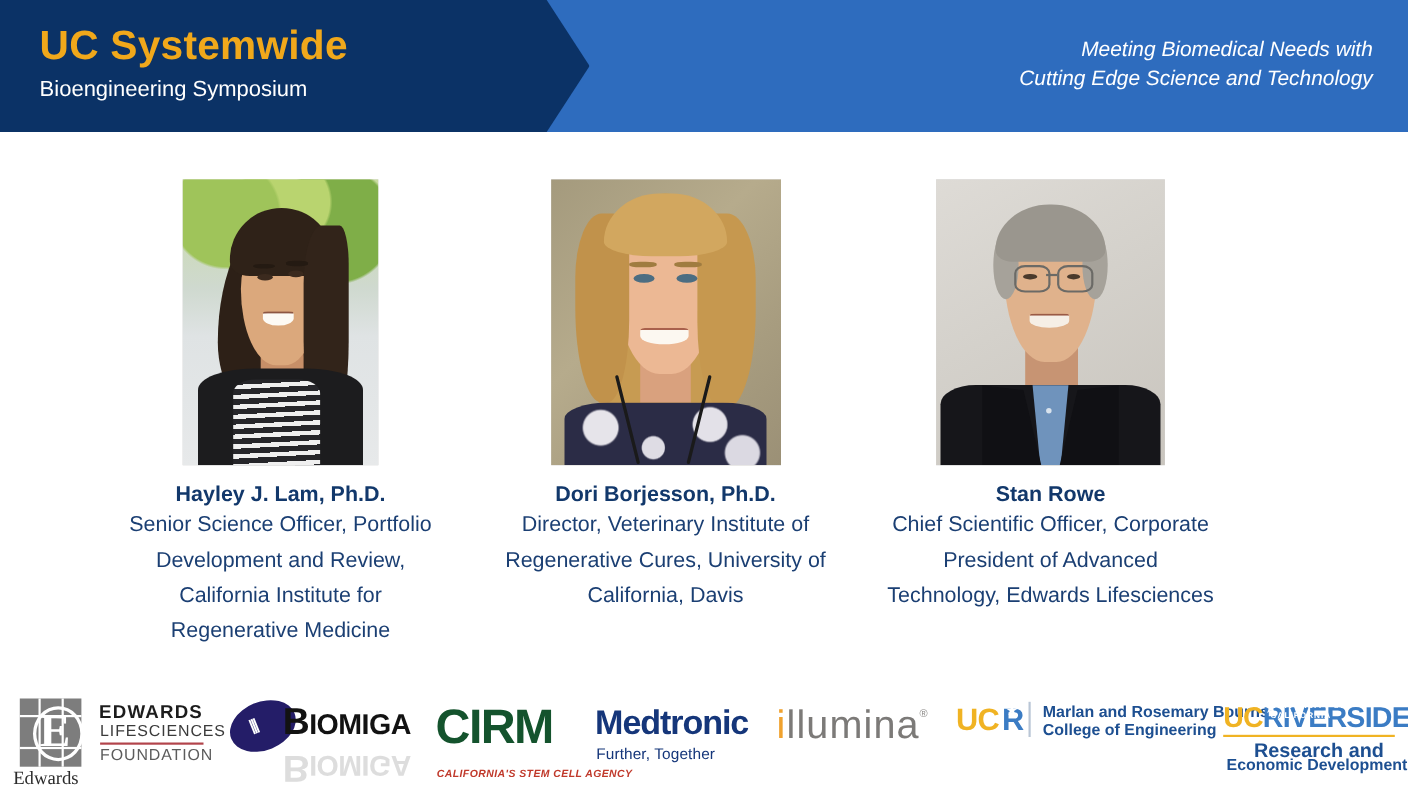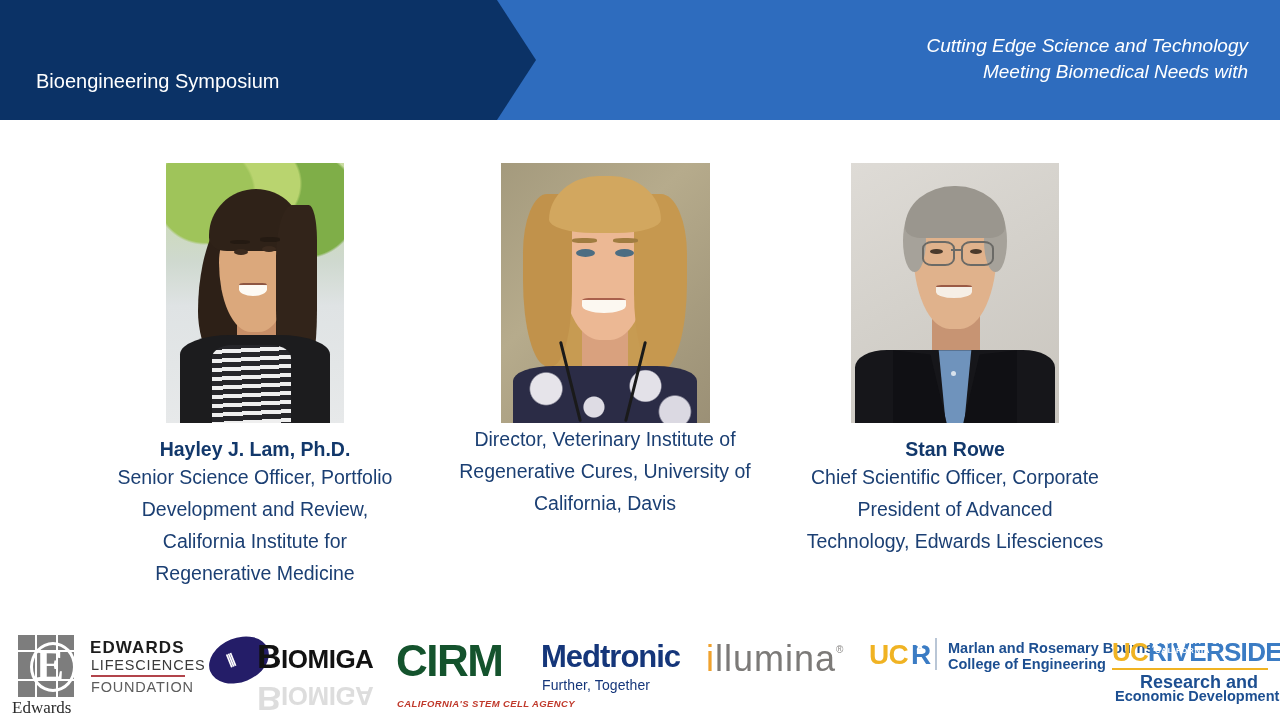--- a/index.html
+++ b/index.html
@@ -221,24 +221,25 @@
   .ucrv-t1{left:1140px;top:42px;font-size:18px;font-weight:bold;color:#1d4f91;}
   .ucrv-t2{left:1115px;top:58px;font-size:14.5px;font-weight:bold;color:#1d4f91;}
 </style>
 </head>
 <body>
 
 <div class="slide">
 
   <div class="header">
     <div class="header-chevron"></div>
+    <div class="header-title">UC Systemwide</div>
     <div class="header-subtitle">Bioengineering Symposium</div>
     <div class="header-tagline">
+      <div>Meeting Biomedical Needs with</div>
       <div>Cutting Edge Science and Technology</div>
-      <div>Meeting Biomedical Needs with</div>
     </div>
   </div>
 
   <div class="speakers">
 
     <div class="speaker sp1">
       <div class="photo photo-1">
         <div class="ph-layer p1-bg"></div>
         <div class="ph-layer p1-hairback"></div>
         <div class="ph-layer p1-neck"></div>
@@ -268,20 +269,21 @@
         <div class="ph-layer p2-bangs"></div>
         <div class="ph-layer p2-browL"></div>
         <div class="ph-layer p2-browR"></div>
         <div class="ph-layer p2-eyeL"></div>
         <div class="ph-layer p2-eyeR"></div>
         <div class="ph-layer p2-mouth"></div>
         <div class="ph-layer p2-top"></div>
         <div class="ph-layer p2-necklaceL"></div>
         <div class="ph-layer p2-necklaceR"></div>
       </div>
+      <div class="speaker-name">Dori Borjesson, Ph.D.</div>
       <div class="speaker-role">Director, Veterinary Institute of Regenerative Cures, University of California, Davis</div>
     </div>
 
     <div class="speaker sp3">
       <div class="photo photo-3">
         <div class="ph-layer p3-bg"></div>
         <div class="ph-layer p3-neck"></div>
         <div class="ph-layer p3-face"></div>
         <div class="ph-layer p3-hairL"></div>
         <div class="ph-layer p3-hairR"></div>

